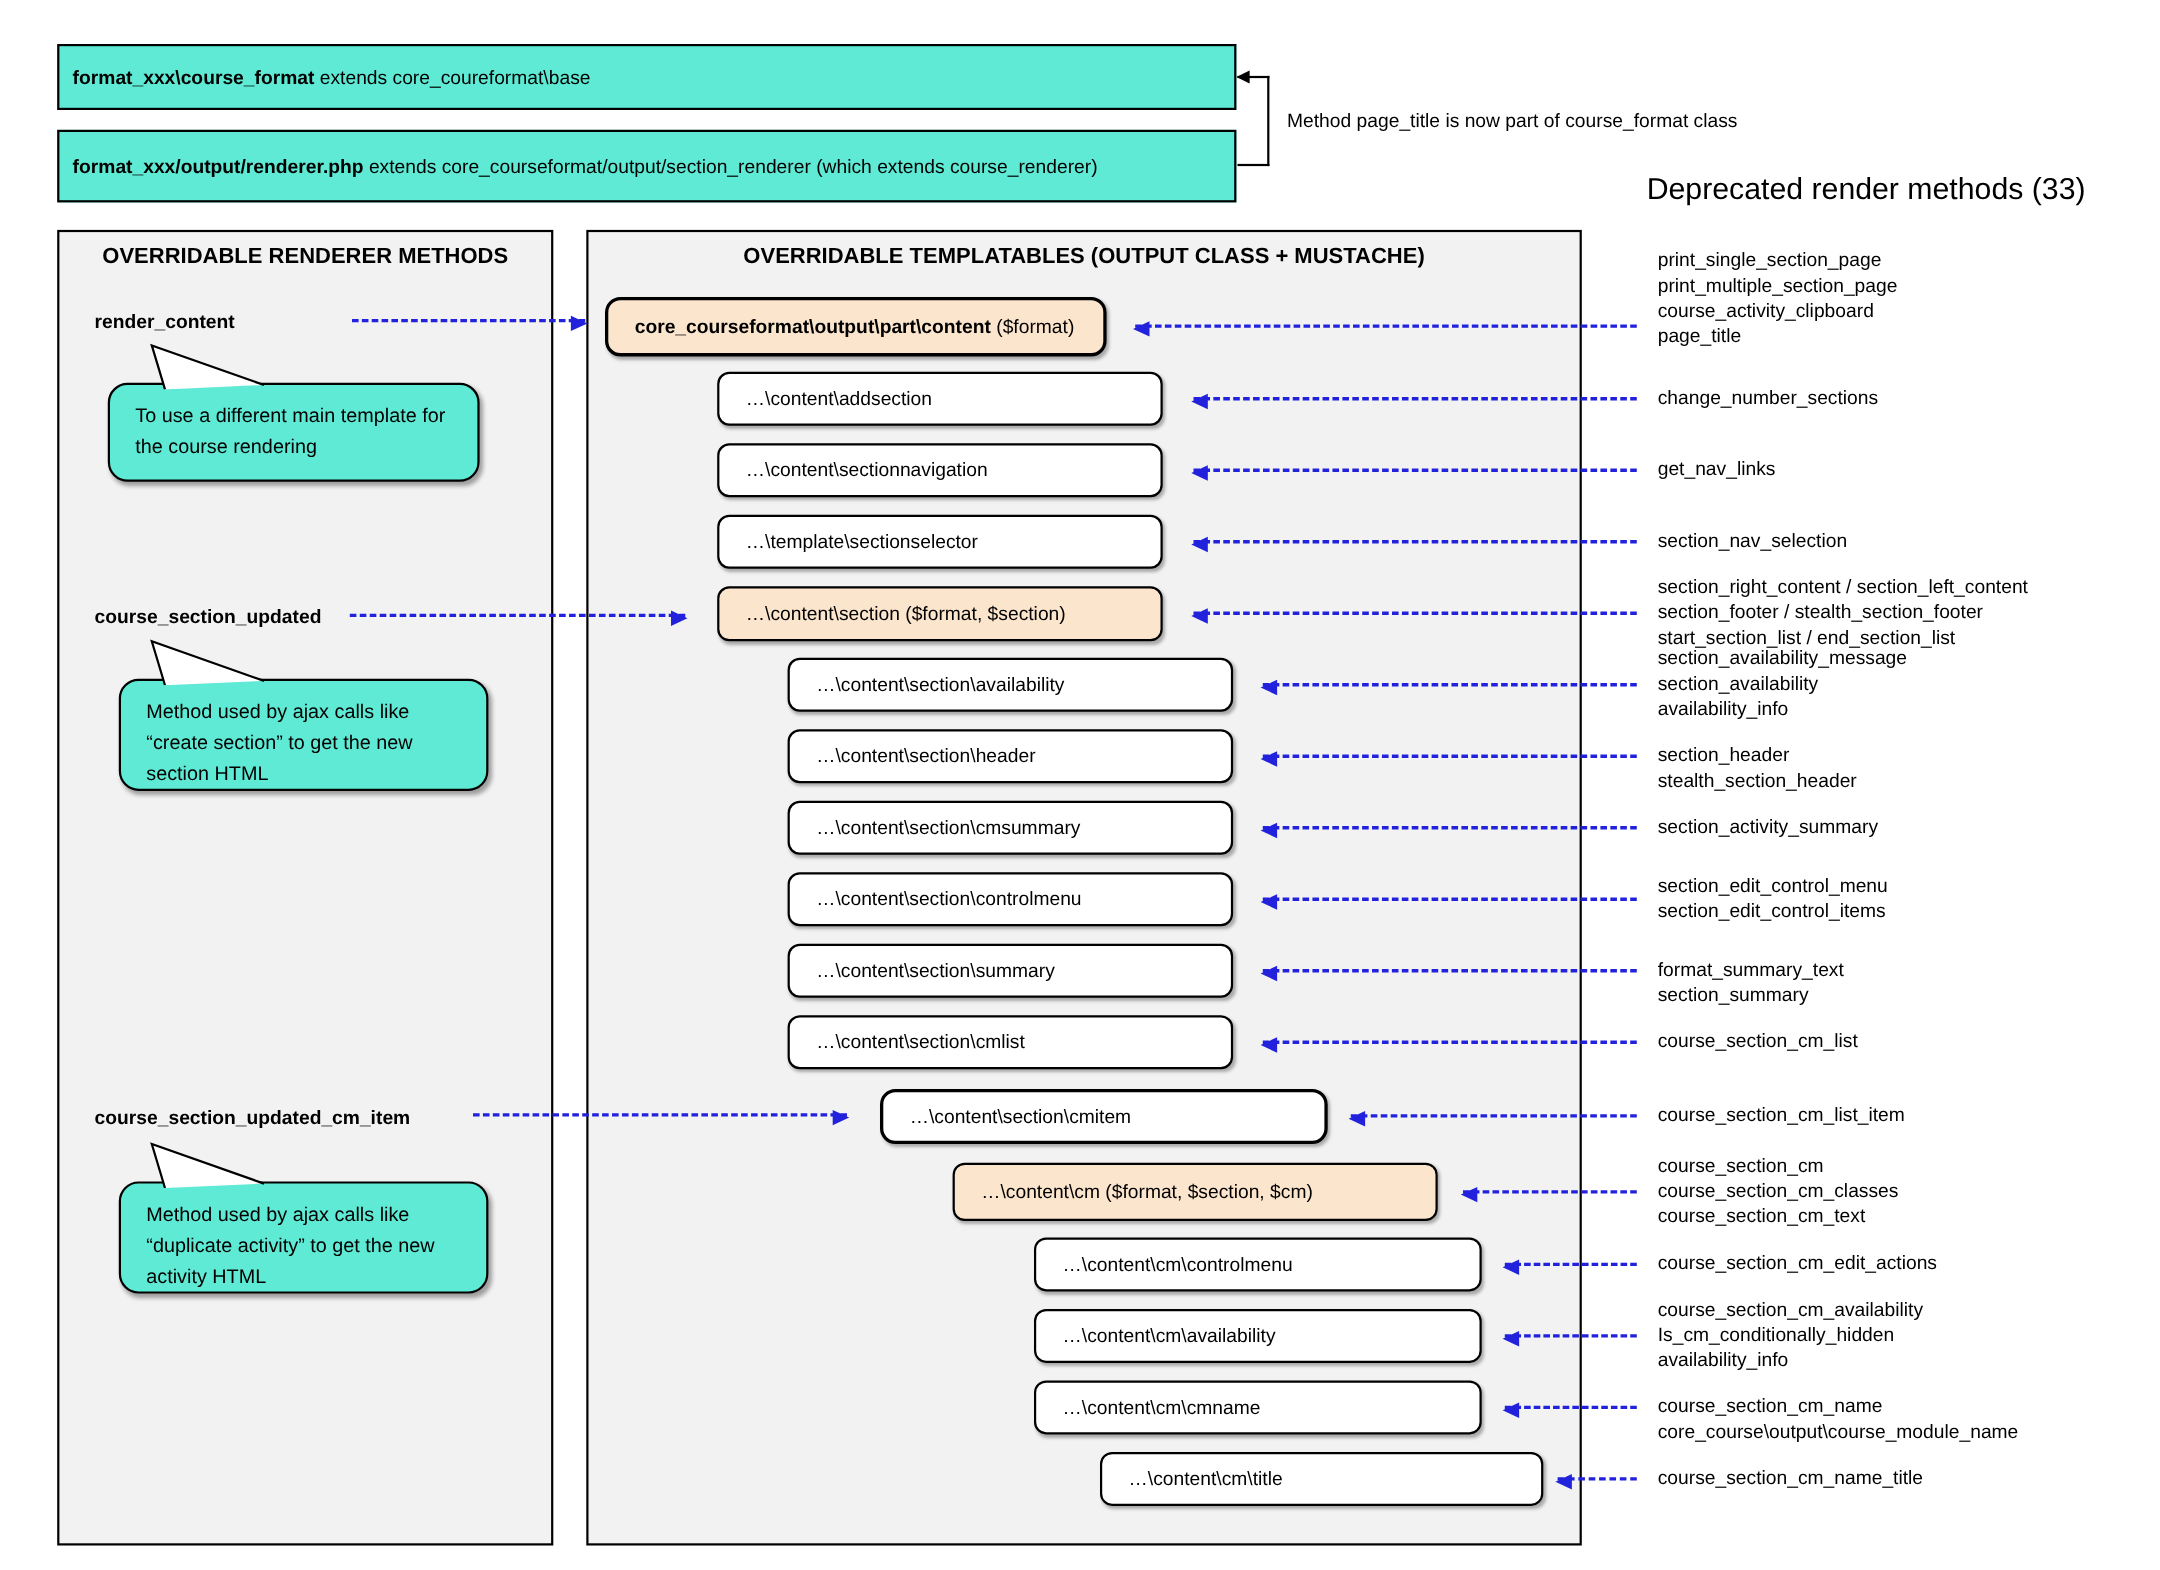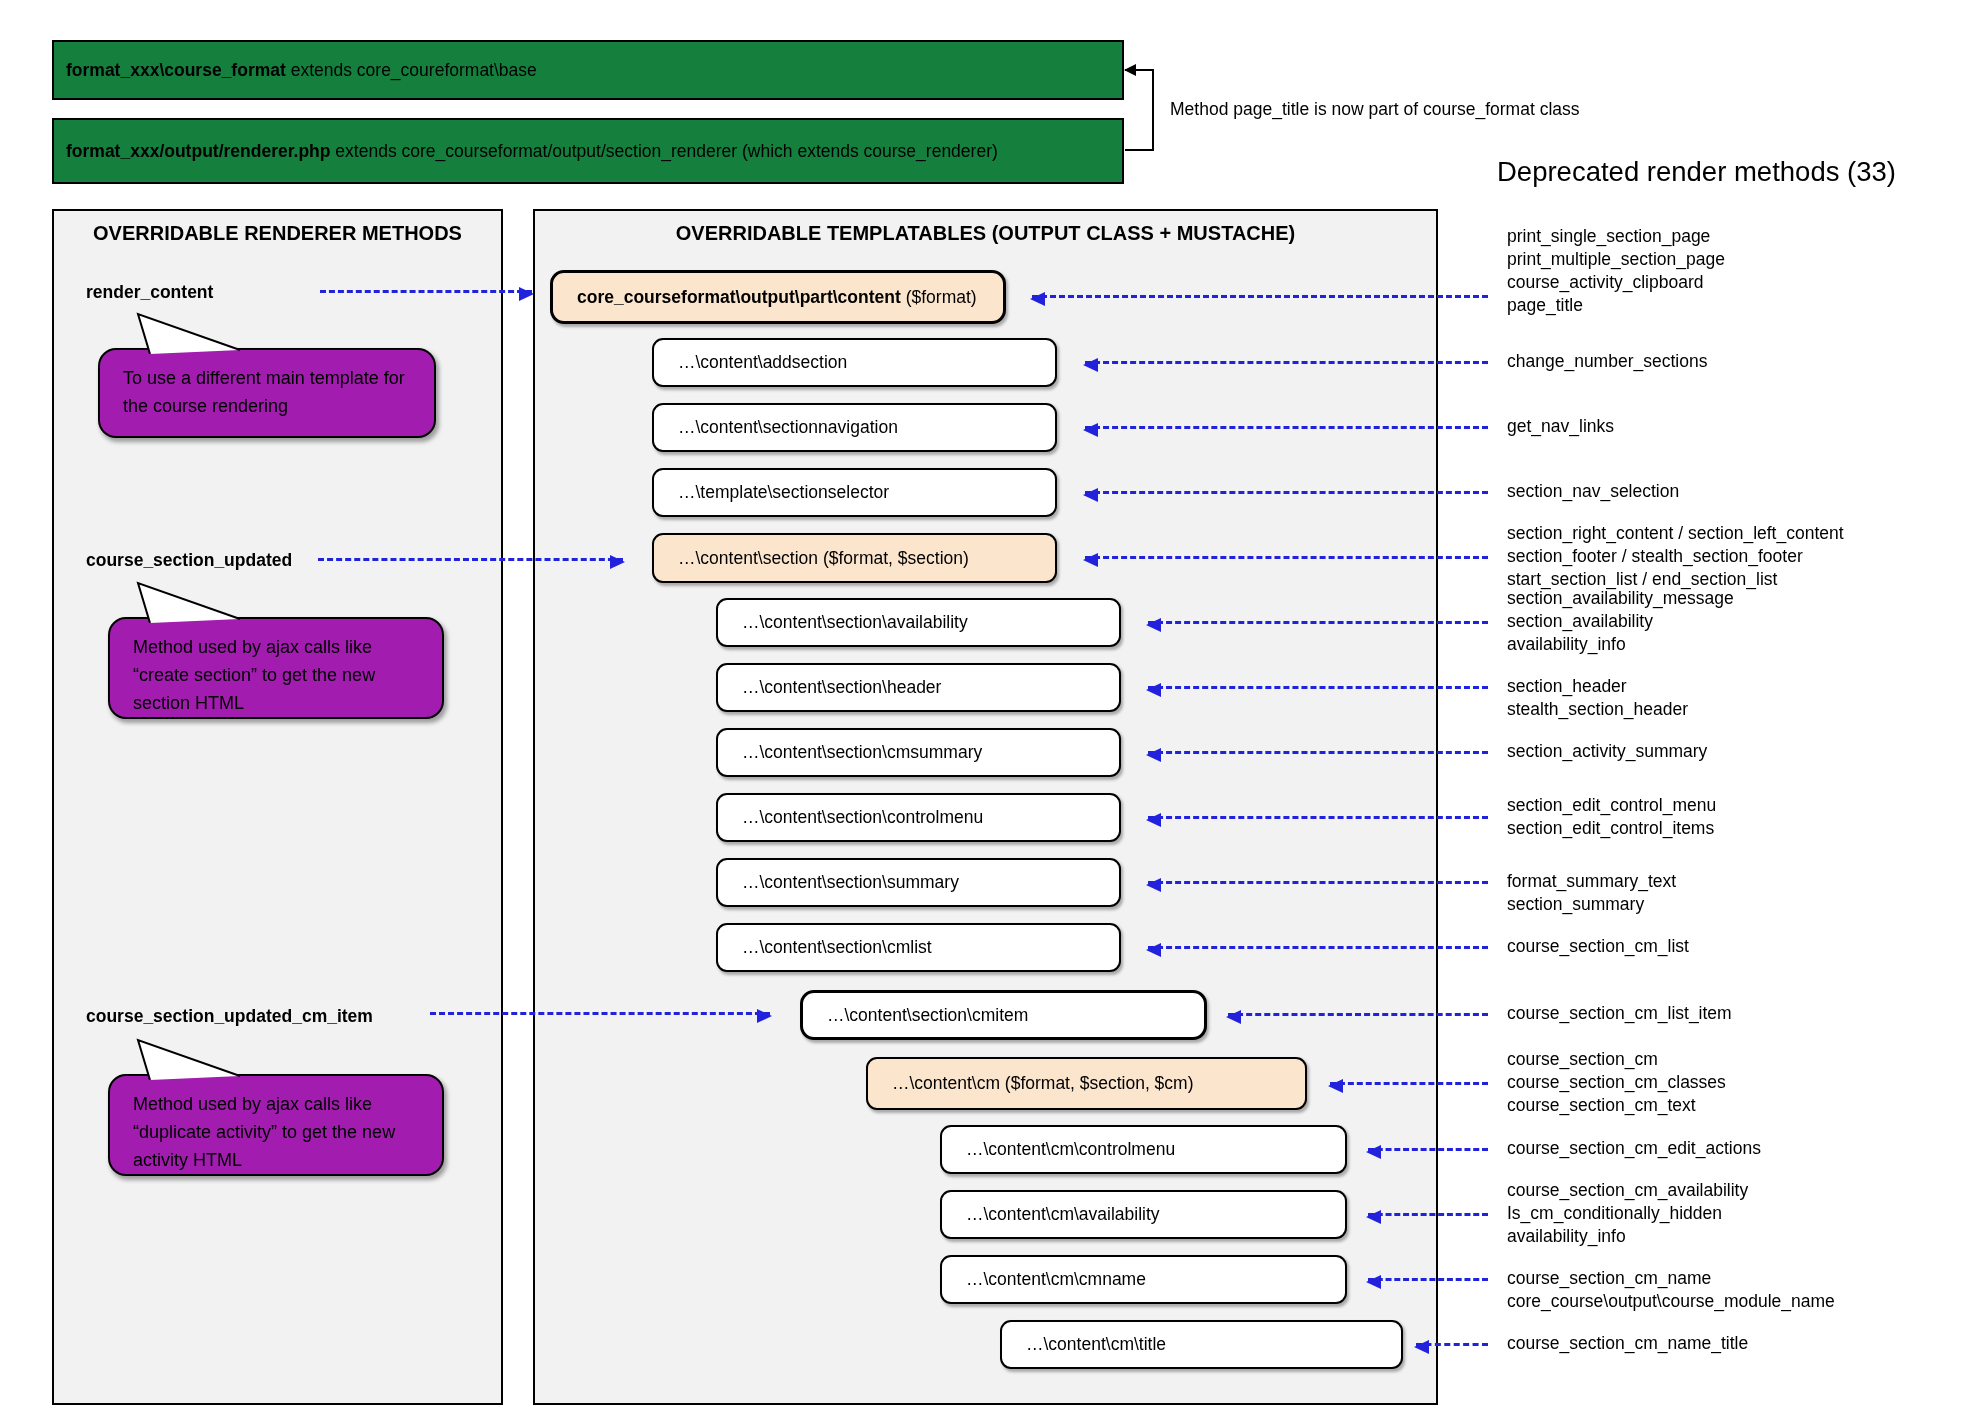--- a/index.html
+++ b/index.html
@@ -5,21 +5,21 @@
   * { box-sizing: border-box; margin: 0; padding: 0; }
   html,body { background:#fff; }
   #canvas {
     position: relative; width: 1964px; height: 1427px;
     background: #ffffff; overflow: hidden;
     font-family: "Liberation Sans", sans-serif; color:#000;
   }
   .panel { position:absolute; background:#f2f2f2; border:2px solid #000; }
   .panel-title { position:absolute; font-weight:bold; font-size:20px; text-align:center; }
   .topbox {
-    position:absolute; background:#15803d; border:2px solid #000;
+    position:absolute; background:#5eead4; border:2px solid #000;
     display:flex; align-items:center; padding:0 12px;
     font-size:17.5px; line-height:23px;
   }
   .topbox b { font-weight:bold; }
   .mbox {
     position:absolute; background:#fff; border:2px solid #000; border-radius:11px;
     display:flex; align-items:center; padding:0 10px 0 24px; font-size:17.5px;
     box-shadow: 2px 2.5px 3px rgba(0,0,0,.30); white-space:nowrap;
   }
   .mbox.orange { background:#fce5cd; }
@@ -32,21 +32,21 @@
     left:-2px;
     border-top:7.5px solid transparent; border-bottom:7.5px solid transparent;
     border-right:15px solid #2222dd;
   }
   .arr.head-r::after {
     right:-2px;
     border-top:7.5px solid transparent; border-bottom:7.5px solid transparent;
     border-left:15px solid #2222dd;
   }
   .bubble {
-    position:absolute; background:#a21caf; border:2px solid #000; border-radius:18px;
+    position:absolute; background:#5eead4; border:2px solid #000; border-radius:18px;
     box-shadow: 2.5px 3.5px 4px rgba(0,0,0,.35);
     padding:14px 0 0 23px; font-size:18px; line-height:28px;
   }
   .tail { position:absolute; }
   .bracket { position:absolute; border:2px solid #000; border-left:none; }
   .bracket-arrow {
     position:absolute; width:0; height:0;
     border-top:6px solid transparent; border-bottom:6px solid transparent;
     border-right:12px solid #000;
   }

